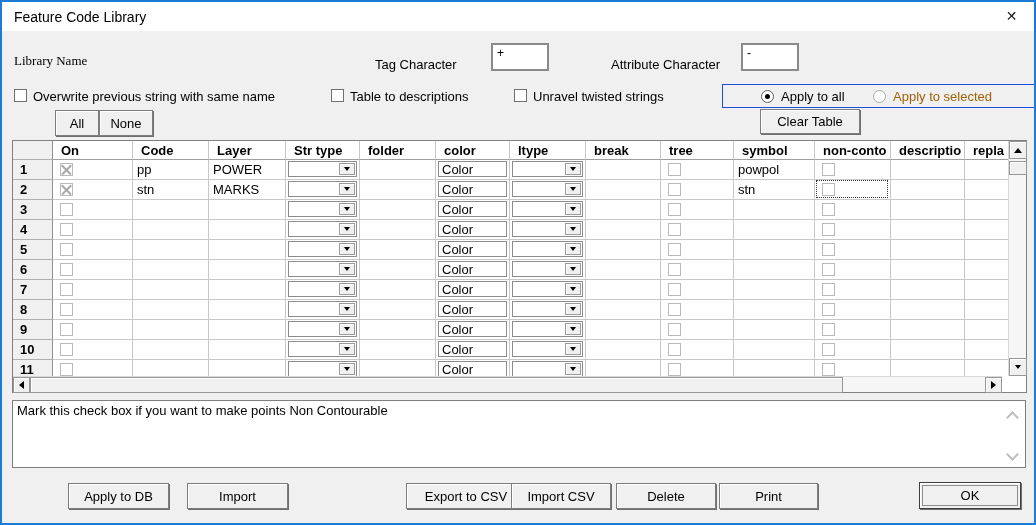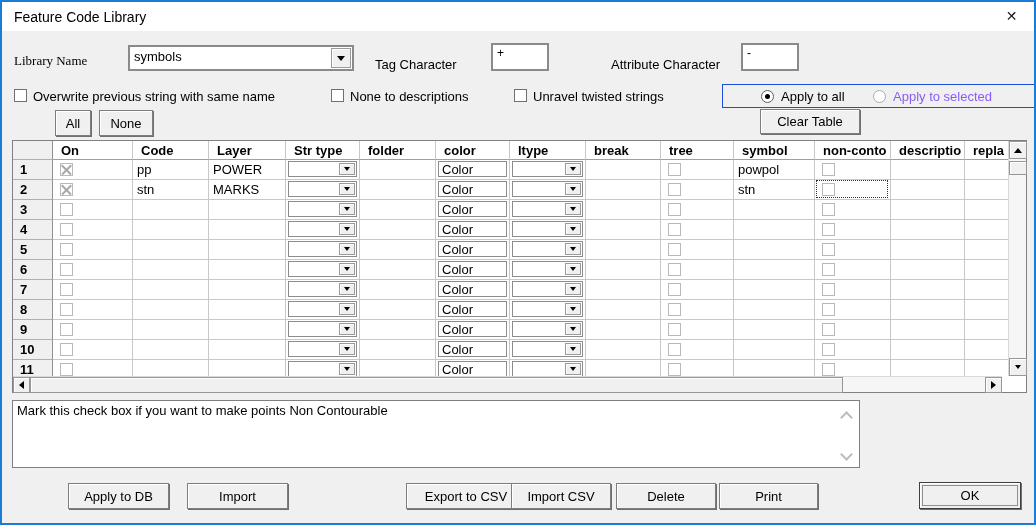--- a/index.html
+++ b/index.html
@@ -32,21 +32,21 @@
   
   .cb { width:13px; height:13px; background:#fff; border:1px solid #707070; position:absolute; }
   .cb-row { top:87px; }
   .groupbox { position:absolute; left:720px; top:82px; width:328px; height:24px;
               border:1px solid #1d4ed8; background:#f0f0f0; }
   .radio { position:absolute; width:13px; height:13px; border-radius:50%; background:#fff;
            border:1px solid #5f5f5f; }
   .radio.sel::after { content:""; position:absolute; left:3px; top:3px; width:5px; height:5px;
                       border-radius:50%; background:#000; }
   .radio.disabled { border-color:#ababab; }
-  .dis-text { color:#8b5cf6; }
+  .dis-text { color:#a16207; }
 
   
   .btn { position:absolute; background:#f0f0f0; border:1px solid #7d7d7d;
          box-shadow:1px 1px 0 #6f6f6f, inset 1px 1px 0 #fff;
          display:flex; align-items:center; justify-content:center; cursor:pointer;
          font-size:13px; white-space:nowrap; }
   .btn.default { border:1px solid #3f3f3f; outline:1px solid #8f8f8f; outline-offset:-4px; }
 
   
   .grid-frame { position:absolute; left:10px; top:138px; width:1015px; height:253px;
@@ -88,69 +88,63 @@
          border-top:1px solid #d9d9d9; }
   .hsb .left { left:0; top:0; width:17px; height:16px; }
   .hsb .right { right:0; top:0; width:17px; height:16px; }
   .hsb .thumb { left:17px; top:0; width:813px; height:16px; }
   .tri-left { width:0; height:0; border-top:4px solid transparent; border-bottom:4px solid transparent;
               border-right:5px solid #000; }
   .tri-right { width:0; height:0; border-top:4px solid transparent; border-bottom:4px solid transparent;
                border-left:5px solid #000; }
 
   
-  .info { position:absolute; left:10px; top:398px; width:848px; height:68px; background:#fff;
+  .info { position:absolute; left:10px; top:398px; width:1014px; height:68px; background:#fff;
           border:1px solid #7f7f7f; }
   .info-text { position:absolute; left:4px; top:2px; right:22px; }
   .chev { position:absolute; right:8px; width:9px; height:9px; border-left:2px solid #bcbcbc;
           border-top:2px solid #bcbcbc; }
   .chev.up { top:12px; transform:rotate(45deg); }
   .chev.dn { bottom:8px; transform:rotate(225deg); }
 </style>
 </head>
 <body>
 
 <div class="dialog">
 
   <div class="titlebar">
     <span class="title-text">Feature Code Library</span>
     <span class="close-btn">✕</span>
   </div>
 
   <span class="lbl" style="left:12px; top:51px;font-family:Liberation Serif, serif;">Library Name</span>
-  <div class="combo">
-    <span class="combo-text">symbols</span>
-    <span class="combo-btn">
-        <span class="tri-down"></span>
-      </span>
-  </div>
   <span class="lbl" style="left:373px; top:55px;">Tag Character</span>
   <div class="tbox" style="left:489px;">
     <span>+</span>
   </div>
   <span class="lbl" style="left:609px; top:55px;">Attribute Character</span>
   <div class="tbox" style="left:739px;">
     <span>-</span>
   </div>
 
   <span class="cb cb-row" style="left:12px;"></span>
   <span class="lbl" style="left:31px; top:87px;">Overwrite previous string with same name</span>
   <span class="cb cb-row" style="left:329px;"></span>
-  <span class="lbl" style="left:348px; top:87px;">None to descriptions</span>
+  <span class="lbl" style="left:348px; top:87px;">Table to descriptions</span>
   <span class="cb cb-row" style="left:512px;"></span>
   <span class="lbl" style="left:531px; top:87px;">Unravel twisted strings</span>
 
   <div class="groupbox">
     <span class="radio sel" style="left:38px; top:5px;"></span>
     <span class="lbl" style="left:58px; top:4px;">Apply to all</span>
     <span class="radio disabled" style="left:150px; top:5px;"></span>
     <span class="lbl dis-text" style="left:170px; top:4px;">Apply to selected</span>
   </div>
 
-  <div class="btn" style="left:53px; top:108px; width:36px; height:26px;">All</div>
+  <div class="btn" style="left:53px; top:108px; width:44px; height:26px;">All</div>
   <div class="btn" style="left:97px; top:108px; width:54px; height:26px;">None</div>
   <div class="btn" style="left:758px; top:107px; width:100px; height:25px;">Clear Table</div>
 
   <div class="grid-frame">
     <div class="grid-clip" id="grid-clip">
         <div class="grow head">
           <div class="gcell c-num rownum"></div>
           <div class="gcell c-on">On</div>
           <div class="gcell c-code">Code</div>
           <div class="gcell c-layer">Layer</div>

